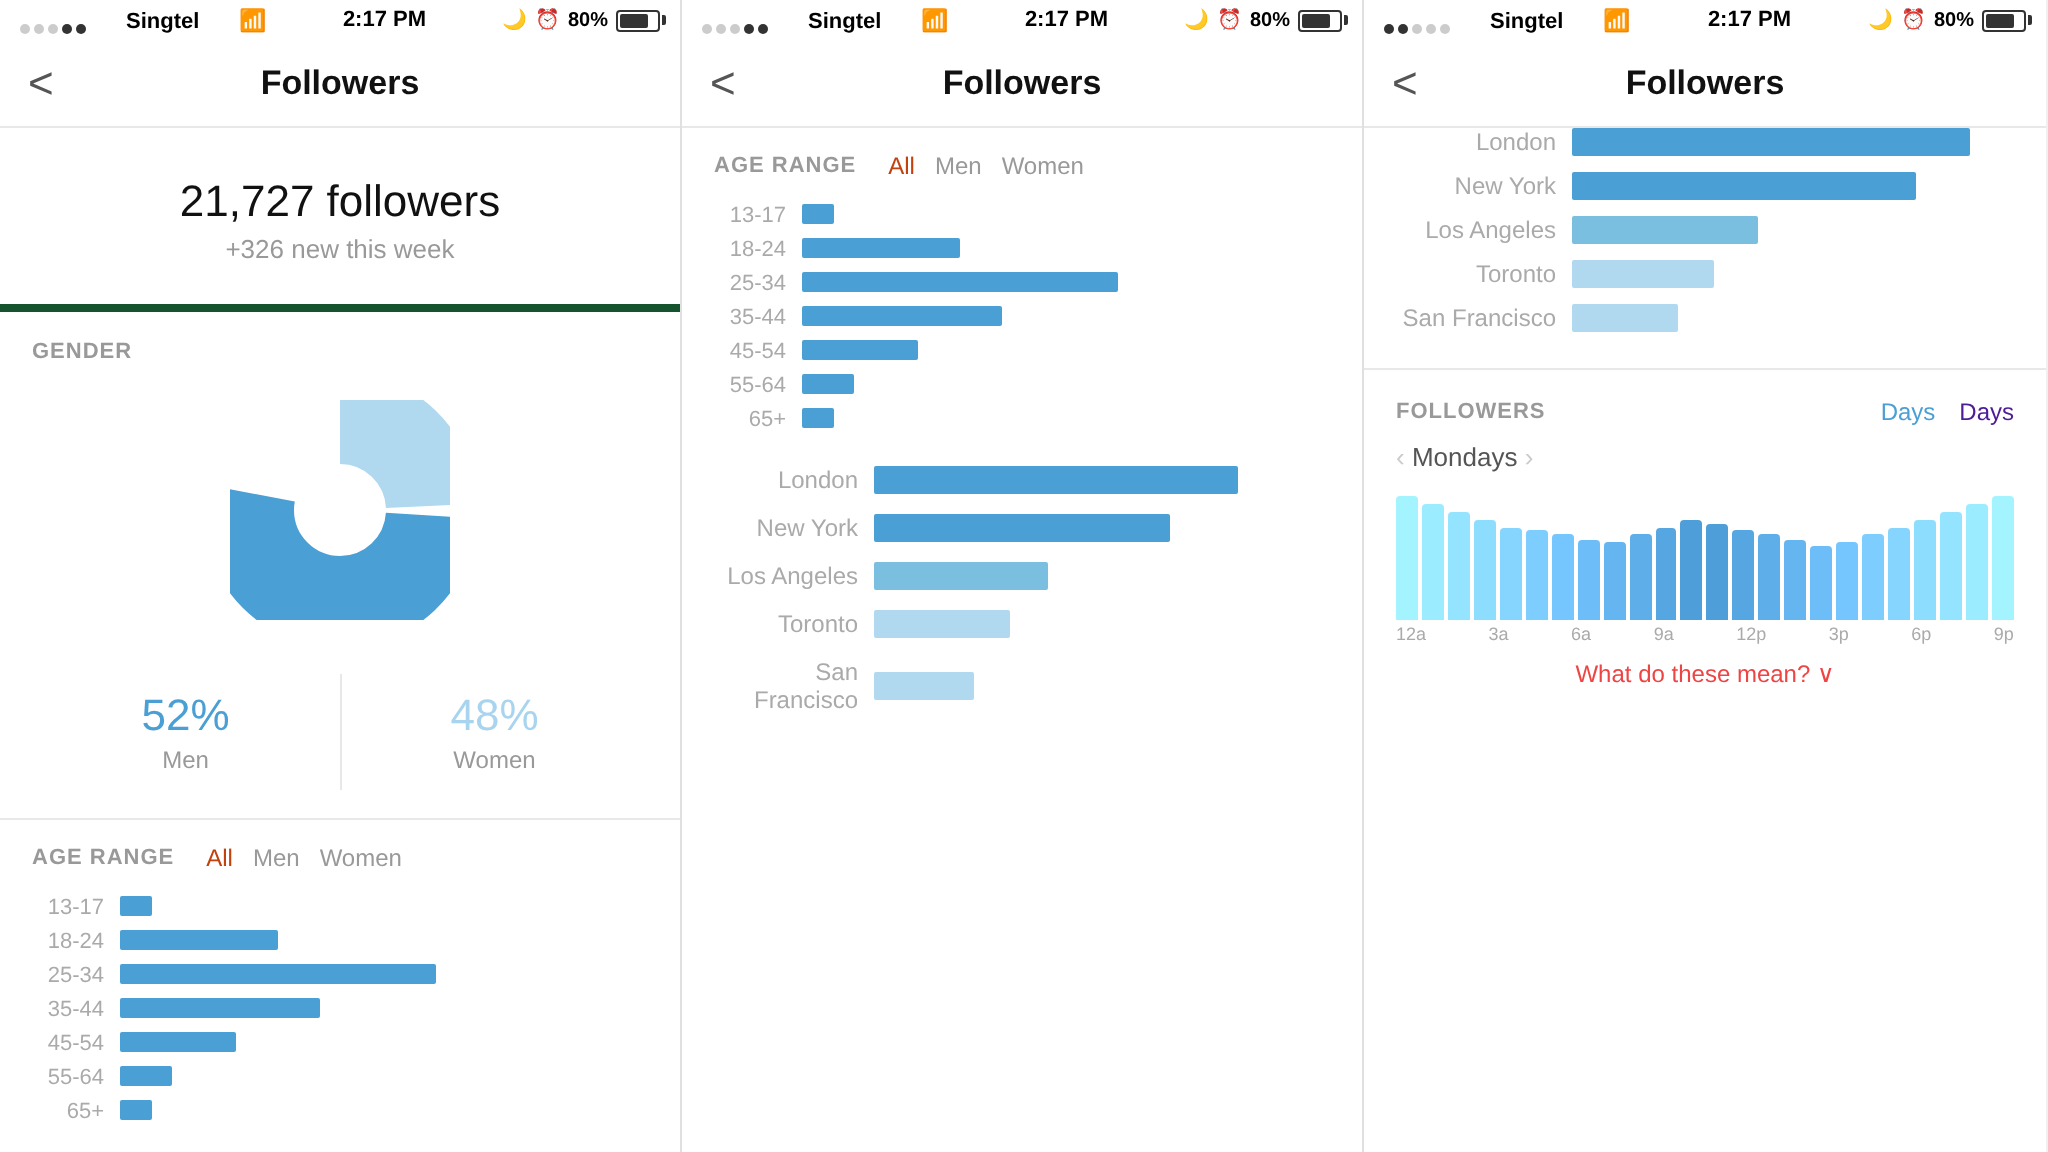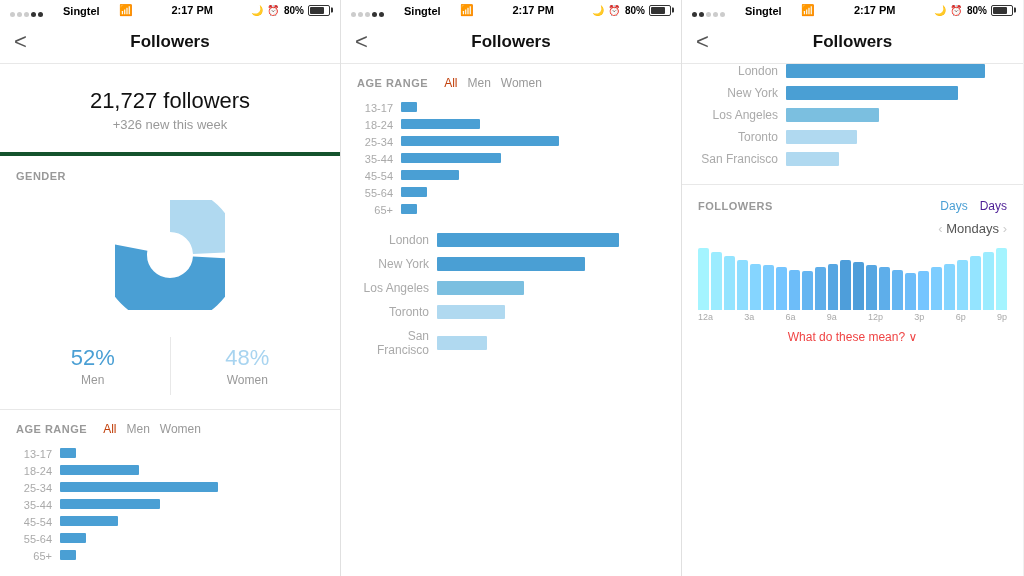--- a/index.html
+++ b/index.html
@@ -245,21 +245,21 @@
       text-transform: uppercase;
     }
     .fh-tabs { display: flex; gap: 12px; }
     .fh-tab {
       font-size: 12px;
       color: #4c1d95;
       cursor: pointer;
     }
     .fh-tab.active { color: #4a9fd4; }
     .day-nav {
-      text-align: right;
+      text-align: left;
       font-size: 13px;
       color: #555;
       padding: 4px 0;
     }
     .day-nav span { color: #ccc; }
     .bar-chart-hours {
       display: flex;
       align-items: flex-end;
       gap: 2px;
       height: 70px;

